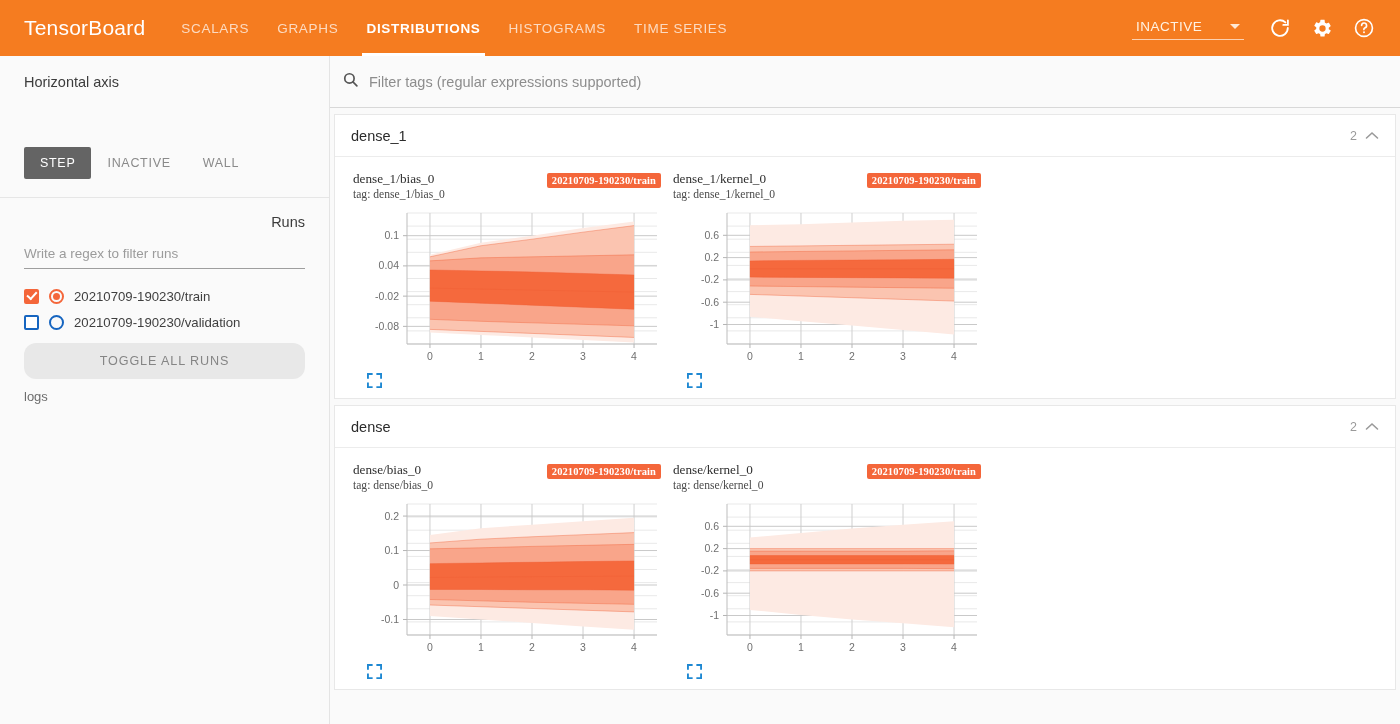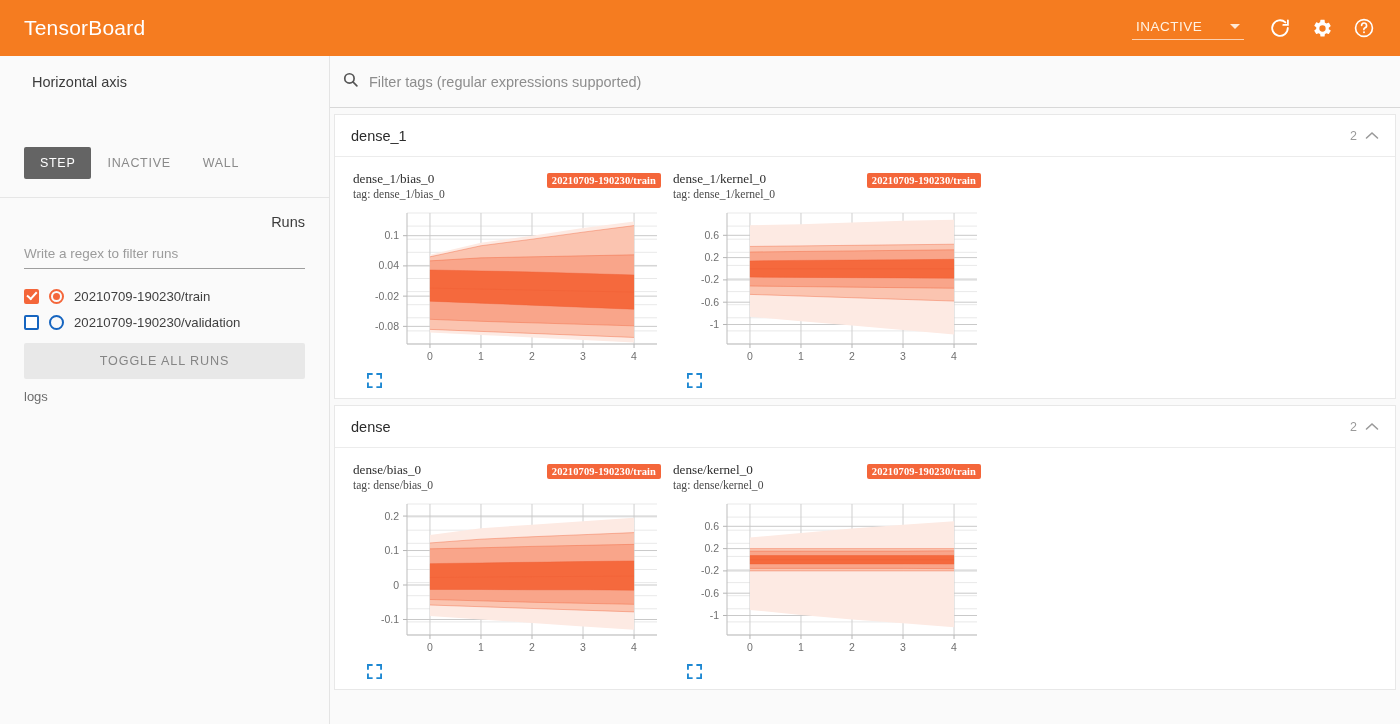--- a/index.html
+++ b/index.html
@@ -55,21 +55,21 @@
 
   
   .body { display: flex; height: 668px; }
 
   
   .sidebar {
     width: 330px; min-width: 330px; background: #fafafa;
     border-right: 1px solid #e4e4e4; padding: 0; overflow: hidden;
   }
   .side-section { padding: 18px 24px 18px 24px; }
-  .side-title { font-size: 14.5px; color: #3c3c3c; margin-bottom: 14px; margin-left: 8px; }
+  .side-title { font-size: 14.5px; color: #3c3c3c; margin-bottom: 14px; }
   .axis-toggle { display: flex; gap: 0; }
   .axis-btn {
     padding: 9px 16px; font-size: 12.5px; letter-spacing: .7px;
     color: #8a8a8a; cursor: pointer; border-radius: 2px; background: transparent;
     white-space: nowrap;
     margin-top: 43px;
   }
   .axis-btn.active { background: #646464; color: #fff; }
   .side-divider { height: 1px; background: #e6e6e6; margin: 0; }
   .runs-section { padding: 16px 24px 0 24px; }
@@ -101,21 +101,21 @@
   }
   .radio.on { border: 2px solid #f4663a; }
   .radio.on::after {
     content: ""; width: 7px; height: 7px; border-radius: 50%; background: #f4663a;
   }
   .radio.off { border: 2px solid #1665c0; }
   .run-label { font-size: 13.2px; color: #3f3f3f; }
   .toggle-all {
     margin-top: 8px; width: 100%; background: #e8e8e8; color: #858585;
     border: none; padding: 11px 0; font-size: 12.6px; letter-spacing: .9px;
-    cursor: pointer; font-family: inherit; border-radius: 2px;
+    cursor: pointer; font-family: inherit; border-radius: 12px;
   }
   .logs-label { margin-top: 10px; font-size: 13px; color: #6d6d6d; }
 
   
   .main { flex: 1; display: flex; flex-direction: column; overflow: hidden;
           background: #fafafa; }
   .filter-bar {
     height: 52px; min-height: 52px; background: #fafafa;
     display: flex; align-items: center; padding: 0 8px 0 4px;
     border-bottom: 1px solid #d8d8d8; margin: 0 0 0 0; justify-content: center;
@@ -159,20 +159,27 @@
   .plot-wrap svg { display: block; }
   .expand-icon { margin: 8px 0 0 18px; cursor: pointer; }
 
   .tick { font-size: 10.5px; fill: #6f6f6f; font-family: "Liberation Sans", sans-serif; }
 </style>
 </head>
 <body>
 
 <div class="topbar">
   <div class="brand">TensorBoard</div>
+  <div class="nav">
+    <div class="nav-item">SCALARS</div>
+    <div class="nav-item">GRAPHS</div>
+    <div class="nav-item active">DISTRIBUTIONS</div>
+    <div class="nav-item">HISTOGRAMS</div>
+    <div class="nav-item">TIME SERIES</div>
+  </div>
   <div class="topbar-right">
     <div class="inactive-select">
       <span class="inactive-label">INACTIVE</span>
       <span class="caret"></span>
     </div>
     <div class="icon-btn">
       <span>
         <svg width="22" height="22" viewBox="0 0 24 24" fill="none" stroke="#ffffff" stroke-width="2" stroke-linecap="round">
           <path d="M20.5 12a8.5 8.5 0 1 1-2.6-6.1"></path>
           <polyline points="20.6,3.6 20.6,8.6 15.6,8.6" fill="none"></polyline>

